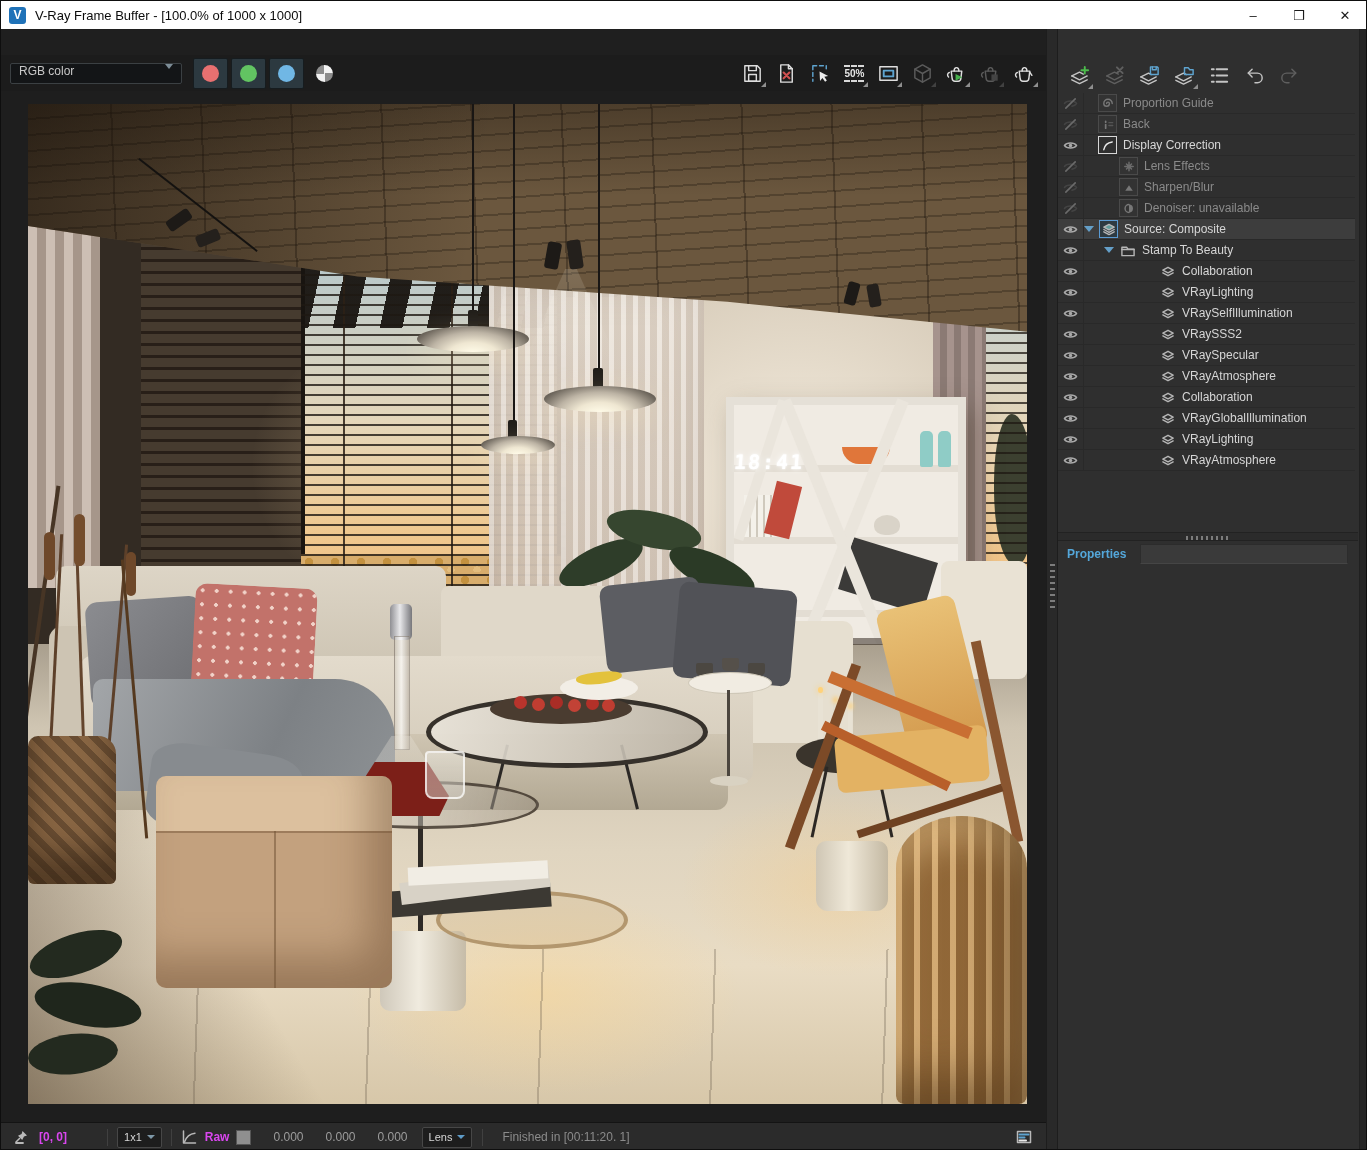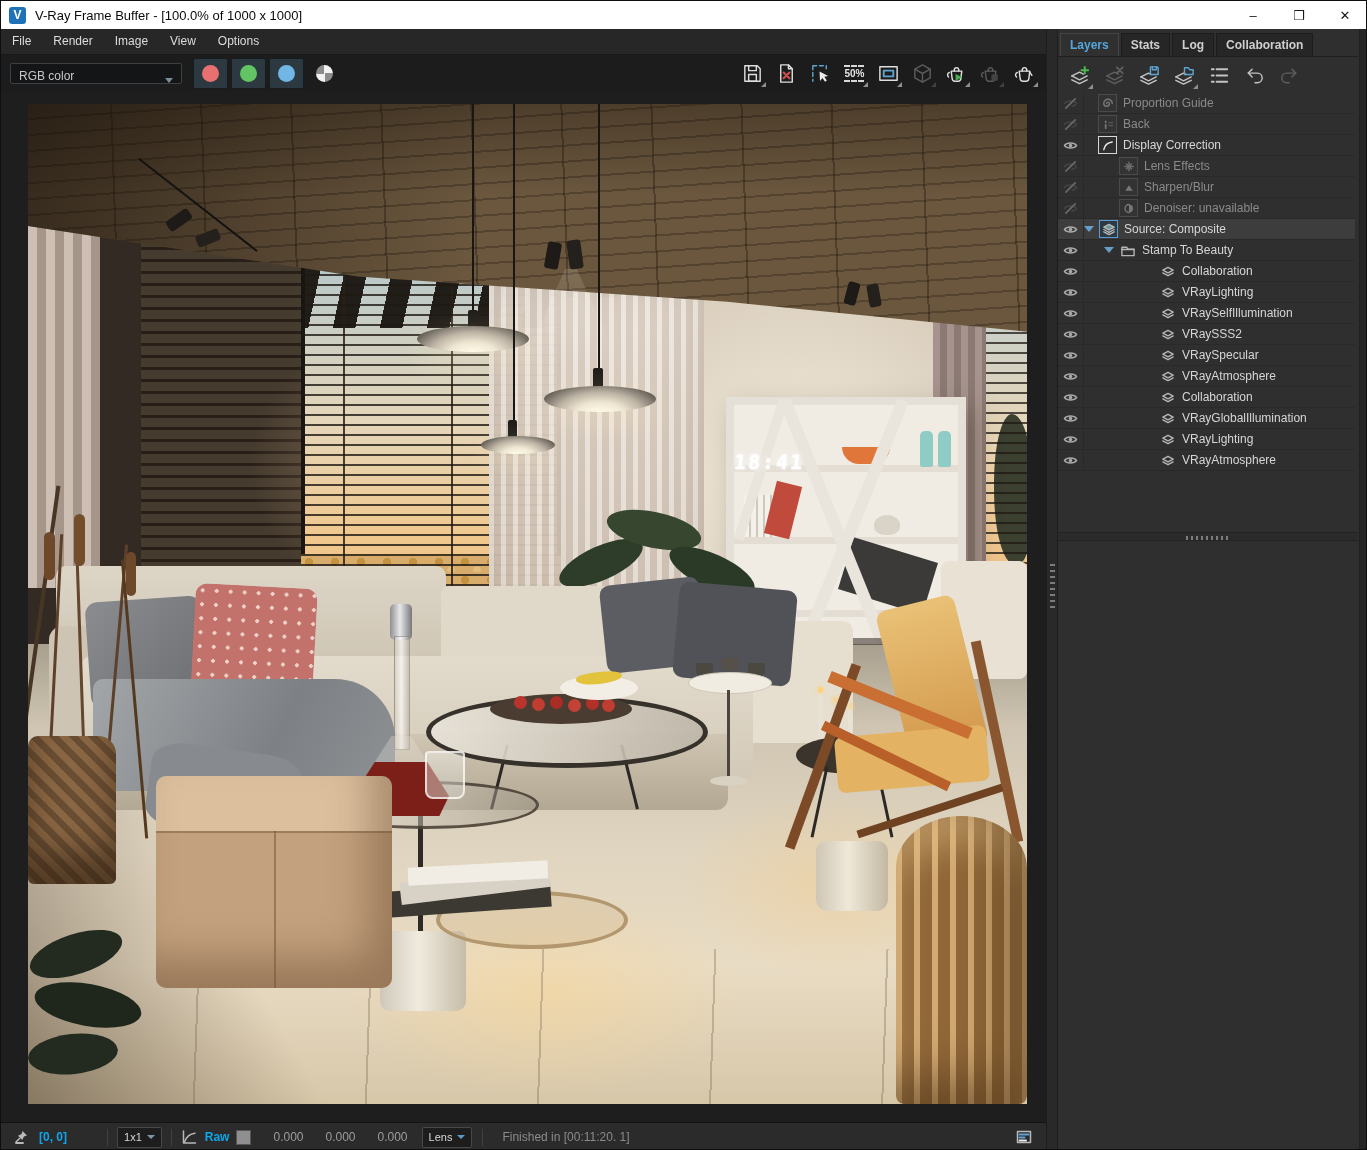--- a/index.html
+++ b/index.html
@@ -15,21 +15,21 @@
   .win-btns{margin-left:auto;display:flex;align-items:center;height:100%;}
   .win-btn{width:46px;height:100%;display:flex;align-items:center;justify-content:center;
     font-size:13px;color:#1a1a1a;cursor:default;}
   
   .menubar{left:0;top:28px;width:1045px;height:26px;background:#272727;display:flex;align-items:center;
     border-bottom:1px solid #191919;box-sizing:border-box;}
   .menu-item{padding:0 11px;font-size:12px;color:#dcdcdc;line-height:25px;}
   
   .toolbar{left:0;top:54px;width:1045px;height:36px;background:#1c1c1c;display:flex;align-items:center;}
   .combo{margin-left:9px;width:172px;height:21px;background:#131517;border:1px solid #3b4043;
-    border-radius:2px;display:flex;align-items:flex-end;font-size:12px;color:#c8c8c8;padding:0 8px;box-sizing:border-box;}
+    border-radius:2px;display:flex;align-items:flex-start;font-size:12px;color:#c8c8c8;padding:0 8px;box-sizing:border-box;}
   .combo .caret{margin-left:auto;width:0;height:0;border-left:4px solid transparent;
     border-right:4px solid transparent;border-top:5px solid #7d8d97;}
   .chan-tile{width:33px;height:29px;background:#2c3940;border:1px solid #161c1f;border-radius:2px;
     margin-left:3px;display:flex;align-items:center;justify-content:center;}
   .chan-tile.flat{background:transparent;border-color:transparent;}
   .chan-dot{width:17px;height:17px;border-radius:50%;}
   .alpha-dot{width:17px;height:17px;border-radius:50%;
     background:conic-gradient(#f2f2f2 0 90deg,#8c8c8c 90deg 180deg,#f2f2f2 180deg 270deg,#8c8c8c 270deg 360deg);}
   .tb-actions{margin-left:auto;display:flex;align-items:center;margin-right:8px;}
   .tb-btn{position:relative;width:27px;height:27px;margin-left:7px;display:flex;align-items:center;
@@ -46,21 +46,21 @@
   .scene{left:27px;top:13px;width:999px;height:1000px;overflow:hidden;background:#332b23;}
   .scene *{position:absolute;}
   
   .statusbar{left:0;top:1121px;width:1045px;height:29px;background:#2b2b2b;border-top:1px solid #141414;
     display:flex;align-items:center;font-size:12px;color:#9c9c9c;box-sizing:border-box;}
   .sb-sep{width:1px;height:17px;background:#404040;margin:0 9px;}
   .sb-btn{height:19px;background:#1d1d1d;border:1px solid #474747;border-radius:2px;display:flex;
     align-items:center;padding:0 6px;color:#d6d6d6;font-size:11px;}
   .sb-btn .caret{margin-left:5px;width:0;height:0;border-left:4px solid transparent;
     border-right:4px solid transparent;border-top:4px solid #7e98a8;}
-  .sb-bold{color:#0ea5e9;font-weight:bold;}
+  .sb-bold{color:#d946ef;font-weight:bold;}
   .sb-swatch{width:13px;height:13px;background:#8f8f8f;border:1px solid #565656;}
   .sb-icon{width:16px;height:16px;color:#b9b9b9;}
   .sb-icon svg{width:16px;height:16px;}
   
   .vsplit{left:1045px;top:28px;width:12px;height:1122px;background:#292929;border-left:1px solid #1d1d1d;
     border-right:1px solid #1d1d1d;box-sizing:border-box;}
   .vgrip{left:3px;top:535px;width:5px;height:46px;
     background:repeating-linear-gradient(180deg,#7c7c7c 0 2px,transparent 2px 6px);}
   
   .panel{left:1057px;top:28px;width:310px;height:1122px;background:#2f2f2f;}
@@ -110,27 +110,20 @@
   <div class="abs titlebar">
     <div class="vray-logo">V</div>
     <div class="title-text">V-Ray Frame Buffer - [100.0% of 1000 x 1000]</div>
     <div class="win-btns" id="win-btns">
         <div class="win-btn">–</div>
         <div class="win-btn">❒</div>
         <div class="win-btn">✕</div>
       </div>
   </div>
 
-  <div class="abs menubar" id="menubar">
-      <span class="menu-item">File</span>
-      <span class="menu-item">Render</span>
-      <span class="menu-item">Image</span>
-      <span class="menu-item">View</span>
-      <span class="menu-item">Options</span>
-    </div>
 
   <div class="abs toolbar">
     <div class="combo">
       <span>RGB color</span>
       <span class="caret"></span>
     </div>
     <div style="display:flex;margin-left:8px;" id="channels">
         <div class="chan-tile">
           <div class="chan-dot" style="background: rgb(232, 112, 112);"></div>
         </div>
@@ -445,26 +438,20 @@
           <path d="M3.5 11.5h6.5" stroke="#e8e8e8" stroke-width="2"></path>
         </svg></span>
   </div>
 
   <div class="abs vsplit">
     <div class="abs vgrip"></div>
   </div>
 
   <div class="abs panel">
     <div class="abs panel-edge"></div>
-    <div class="abs tabbar" id="tabbar">
-        <div class="tab active">Layers</div>
-        <div class="tab">Stats</div>
-        <div class="tab">Log</div>
-        <div class="tab">Collaboration</div>
-      </div>
     <div class="abs ltb" id="layer-toolbar">
         <div class="tb-btn has-menu">
           <span style="display: flex;">
             <svg viewBox="0 0 24 24" fill="none" stroke="currentColor" stroke-width="1.5" stroke-linecap="round" stroke-linejoin="round">
               <path d="M4 12.5l8 4 8-4M4 16.5l8 4 8-4"></path>
               <path d="M4 12.5l8-4 4 2"></path>
               <path d="M17.5 3v7M14 6.5h7" stroke="#4cbb4c" stroke-width="2"></path>
             </svg>
           </span>
         </div>
@@ -805,14 +792,18 @@
               <path d="M2.5 6.5l5.5-3 5.5 3-5.5 3z"></path>
               <path d="M2.5 9.5l5.5 3 5.5-3"></path>
             </svg>
           </span>
           <span class="ltext">VRayAtmosphere</span>
         </div>
       </div>
     <div class="abs hsplit">
       <div class="abs hgrip"></div>
     </div>
+    <div class="abs props">
+      <span class="props-label">Properties</span>
+      <span class="props-rest"></span>
+    </div>
   </div>
 </div>
 
 </body></html>

